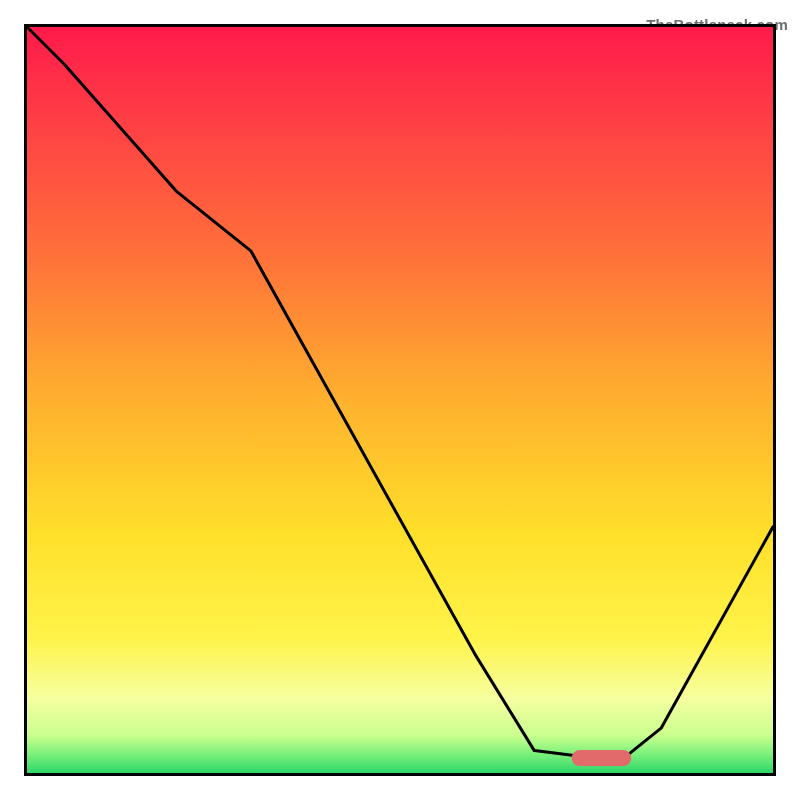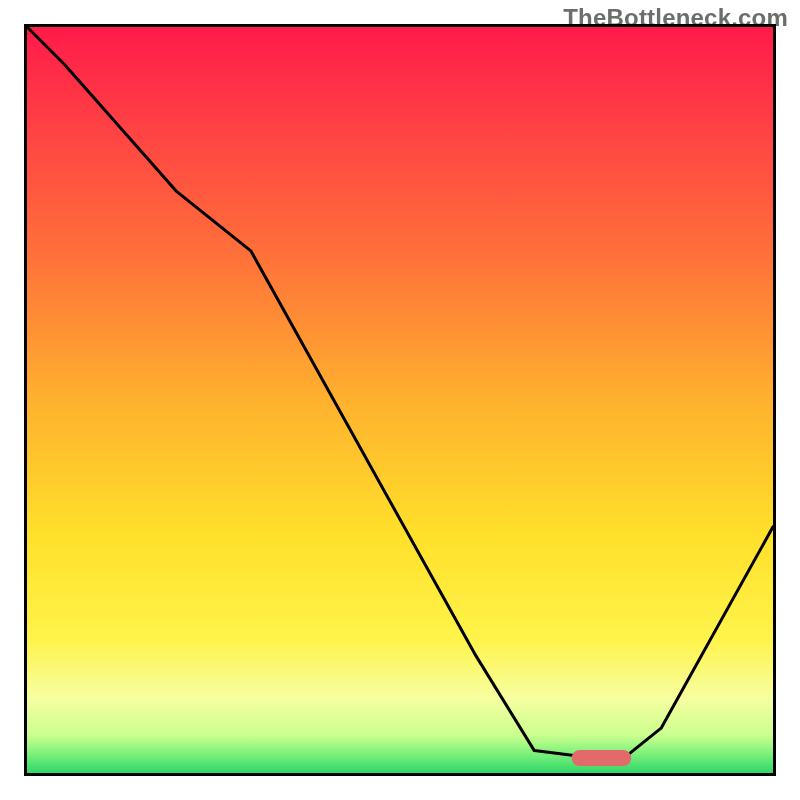--- a/index.html
+++ b/index.html
@@ -5,24 +5,24 @@
   html, body {
     margin: 0;
     padding: 0;
     width: 800px;
     height: 800px;
     background: #ffffff;
     overflow: hidden;
   }
   .watermark {
     position: absolute;
-    top: 4px;
+    top: 16px;
     right: 12px;
     font-family: Arial, Helvetica, sans-serif;
-    font-size: 24px;
+    font-size: 15px;
     font-weight: 600;
     color: #6b6f69;
     letter-spacing: 0.2px;
   }
   .plot-box {
     position: absolute;
     left: 24px;
     top: 24px;
     width: 752px;
     height: 752px;

